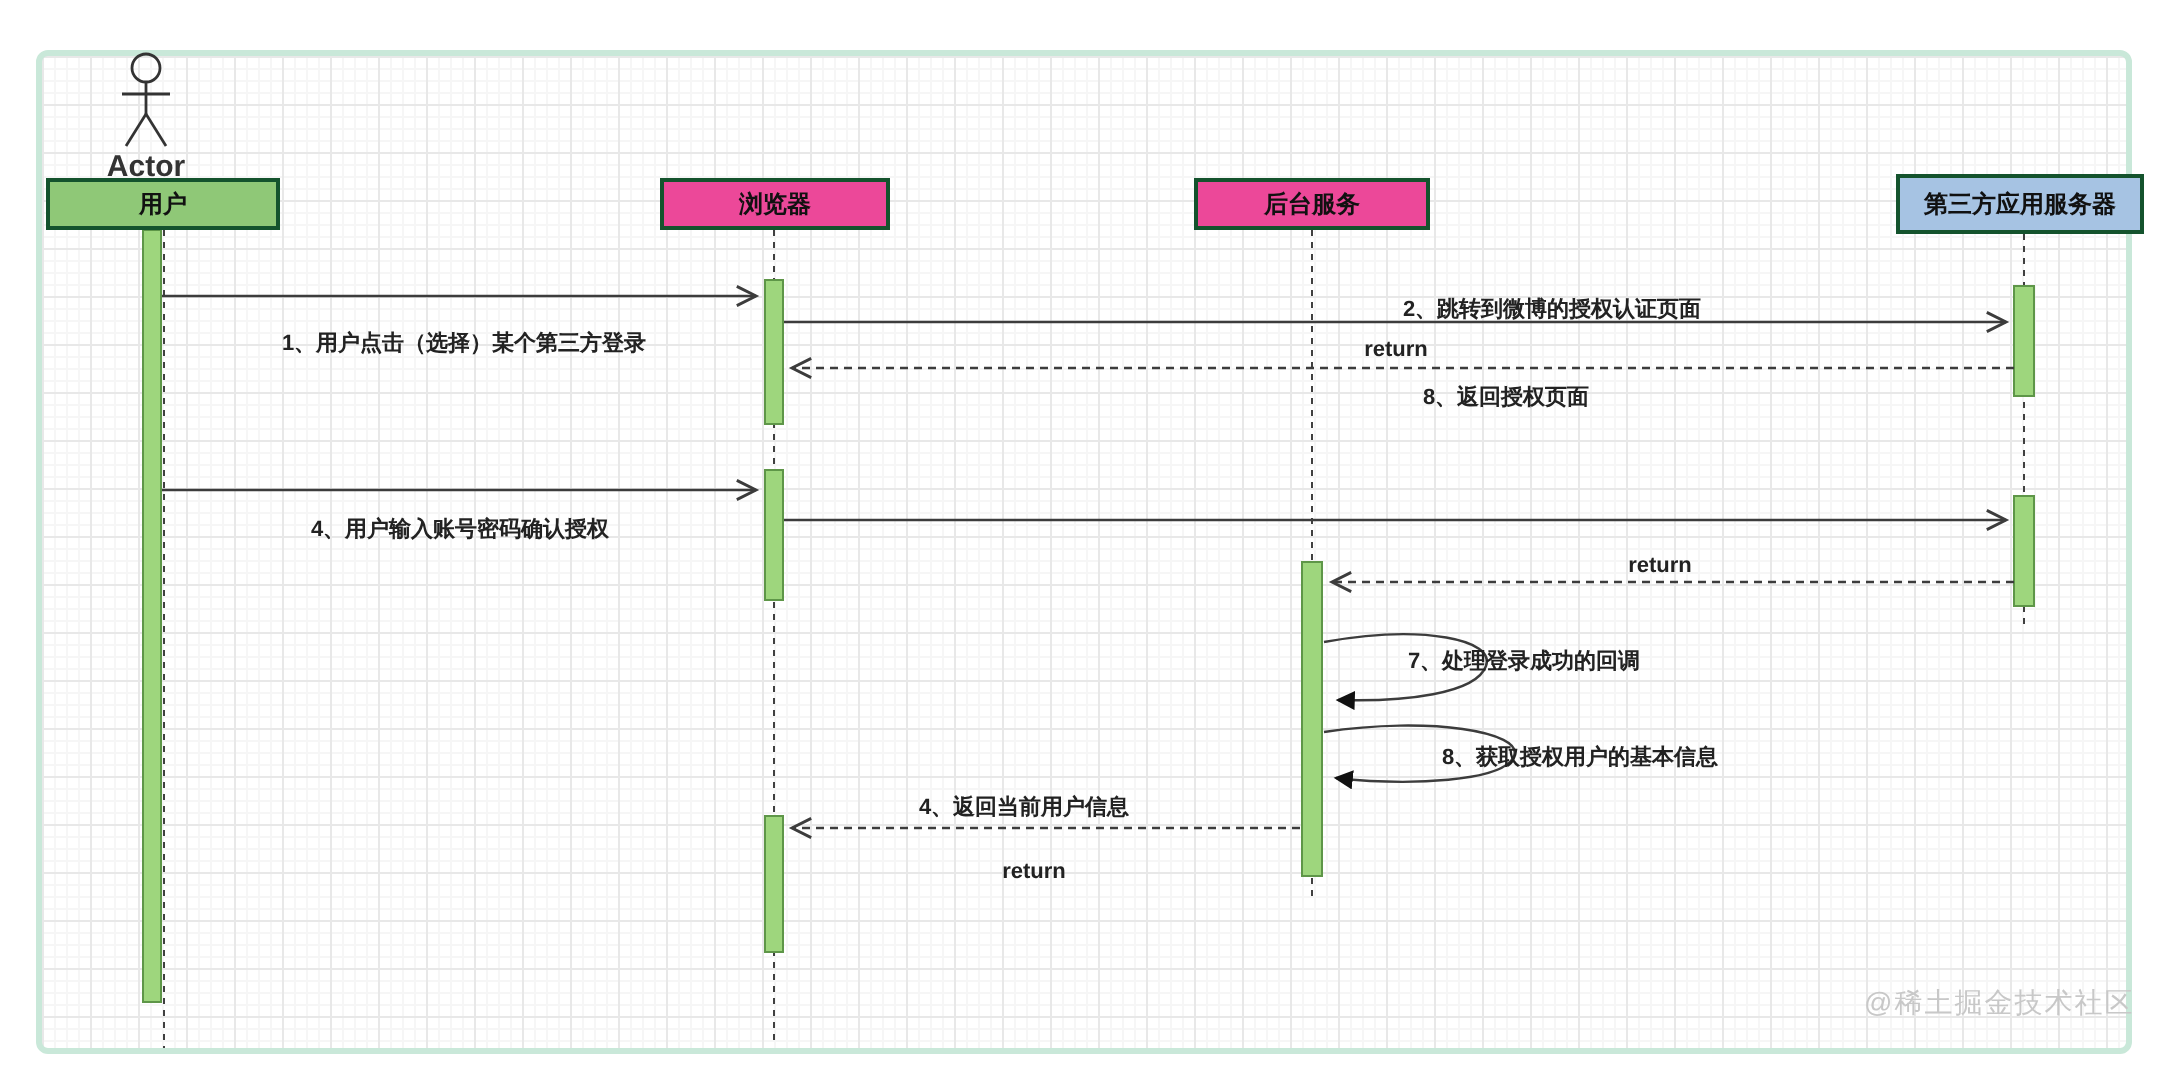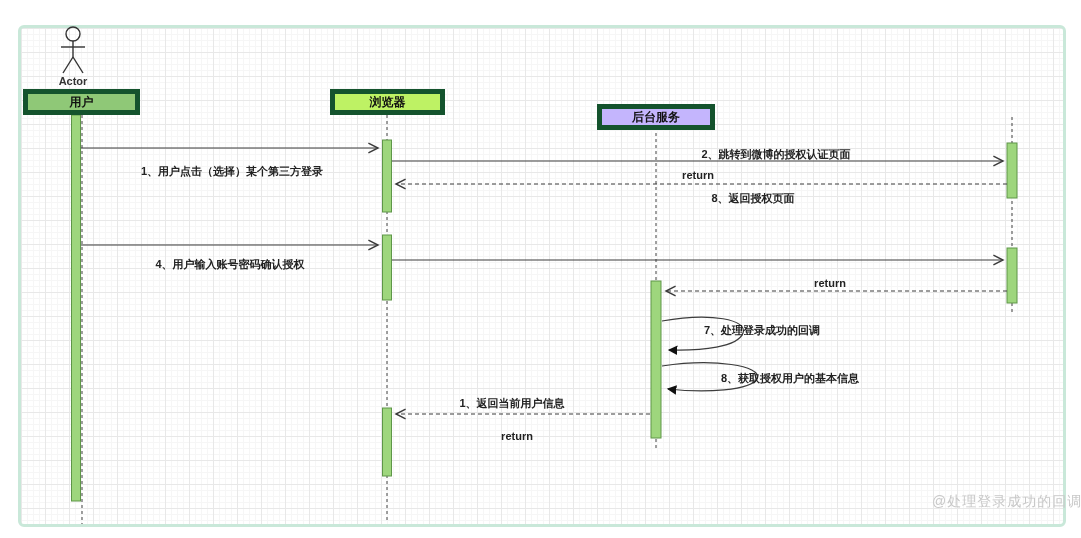--- a/index.html
+++ b/index.html
@@ -9,27 +9,27 @@
          border:3px solid #c9e8d9;border-radius:6px;
          background-color:#fff;
          background-image:
            linear-gradient(#e8e8e8 1px,transparent 1px),
            linear-gradient(90deg,#e8e8e8 1px,transparent 1px),
            linear-gradient(#f6f6f6 1px,transparent 1px),
            linear-gradient(90deg,#f6f6f6 1px,transparent 1px);
          background-size:24px 24px,24px 24px,6px 6px,6px 6px;}
   svg.overlay{position:absolute;left:0;top:0;z-index:2;}
   .labels{position:absolute;left:0;top:0;width:100%;height:100%;z-index:4;}
-  .pbox{position:absolute;height:26px;box-sizing:border-box;border:5px solid #14532d;
+  .pbox{position:absolute;height:26px;box-sizing:border-box;border:2px solid #14532d;
         display:flex;align-items:center;justify-content:center;
         font-size:12px;font-weight:bold;color:#111;z-index:3;}
   .msg-label{position:absolute;transform:translateX(-50%);white-space:nowrap;
              font-size:11px;font-weight:600;color:#222;}
   .actor-label{position:absolute;transform:translateX(-50%);white-space:nowrap;
-               font-size:11px;font-weight:bold;color:#333;}
+               font-size:15px;font-weight:bold;color:#333;}
   .watermark{position:absolute;white-space:nowrap;font-size:14px;color:#c8c8c8;
              letter-spacing:1px;z-index:5;}
 </style>
 </head>
 <body>
 
 <div class="stage">
 
   <div class="frame"></div>
 
@@ -75,32 +75,33 @@
       <line x1="81" y1="245" x2="378" y2="245" marker-end="url(#open)"></line>
       <line x1="392" y1="260" x2="1003" y2="260" marker-end="url(#open)"></line>
       <line x1="1007" y1="291" x2="666" y2="291" stroke-dasharray="4,3" marker-end="url(#open)"></line>
       <path d="M 662 321 C 712 312 748 320 743 333 C 738 347 702 351 669 350" marker-end="url(#filled)"></path>
       <path d="M 662 366 C 715 358 762 366 757 378 C 752 391 704 393 668 389" marker-end="url(#filled)"></path>
       <line x1="650" y1="414" x2="396" y2="414" stroke-dasharray="4,3" marker-end="url(#open)"></line>
     </g>
   </svg>
 
   <div class="pbox" style="left: 23px; top: 89px; width: 117px; background-color: rgb(143, 200, 119);">用户</div>
-  <div class="pbox" style="left: 330px; top: 89px; width: 115px; background-color: #bef264;">浏览器</div>
-  <div class="pbox" style="left: 597px; top: 104px; width: 118px; background-color: #c4b5fd;">后台服务</div>
+  <div class="pbox" style="left: 330px; top: 89px; width: 115px; background-color: #ec4899;">浏览器</div>
+  <div class="pbox" style="left: 597px; top: 89px; width: 118px; background-color: #ec4899;">后台服务</div>
+  <div class="pbox" style="left: 948px; top: 87px; width: 124px; height: 30px; background-color: rgb(166, 195, 227);">第三方应用服务器</div>
 
   <div class="labels">
     <div class="actor-label" style="left:73px;top:75px;">Actor</div>
 
     <div class="msg-label" style="left:232px;top:164px;">1、用户点击（选择）某个第三方登录</div>
     <div class="msg-label" style="left:755px;top:147px;margin-left:21px;">2、跳转到微博的授权认证页面</div>
     <div class="msg-label" style="left:698px;top:169px;">return</div>
     <div class="msg-label" style="left:753px;top:191px;">8、返回授权页面</div>
     <div class="msg-label" style="left:230px;top:257px;">4、用户输入账号密码确认授权</div>
     <div class="msg-label" style="left:830px;top:277px;">return</div>
     <div class="msg-label" style="left:762px;top:323px;">7、处理登录成功的回调</div>
     <div class="msg-label" style="left:790px;top:371px;">8、获取授权用户的基本信息</div>
-    <div class="msg-label" style="left:512px;top:396px;">1、返回当前用户信息</div>
+    <div class="msg-label" style="left:512px;top:396px;">4、返回当前用户信息</div>
     <div class="msg-label" style="left:517px;top:430px;">return</div>
   </div>
 
-  <div class="watermark" style="left:932px;top:493px;">@处理登录成功的回调</div>
+  <div class="watermark" style="left:932px;top:493px;">@稀土掘金技术社区</div>
 </div>
 
 </body></html>

